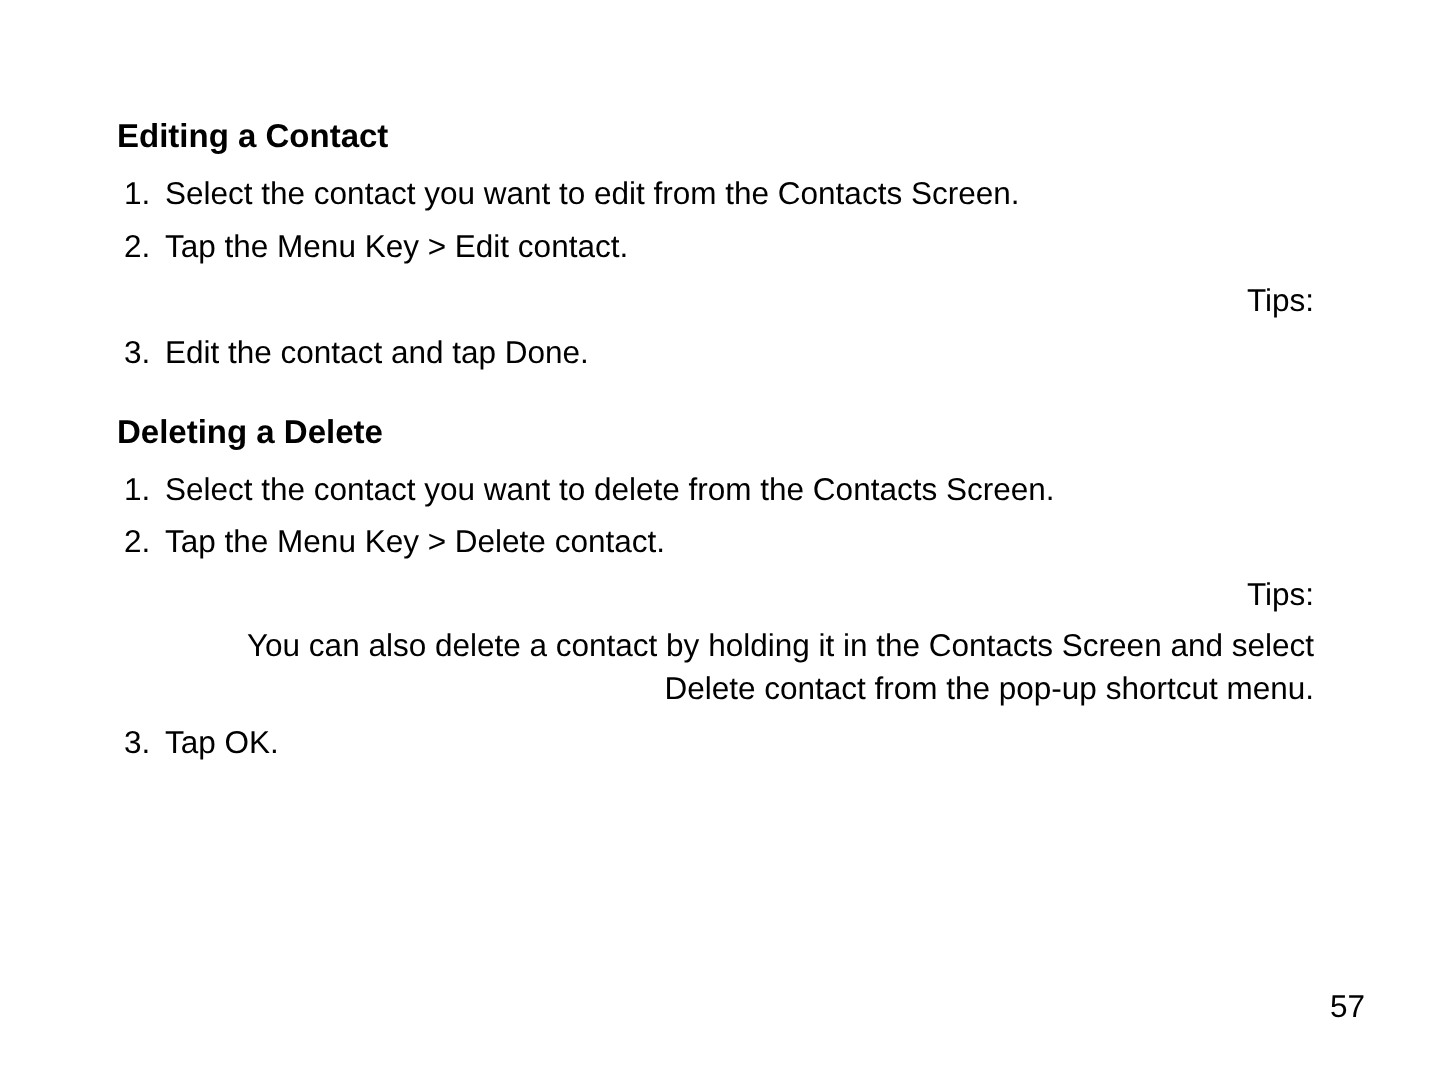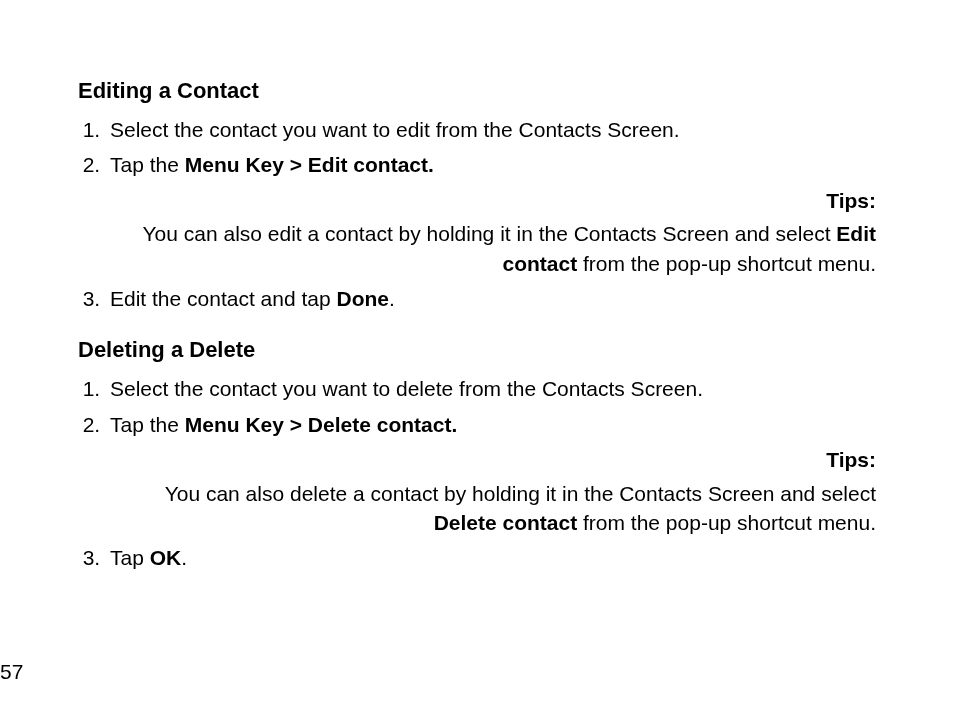--- a/index.html
+++ b/index.html
@@ -31,47 +31,44 @@
     padding-left: 4px;
   }
   .sub {
     margin-top: 6px;
     text-align: right;
   }
   .sub p {
     margin: 4px 0;
   }
   .bold {
-    font-weight: bold;
+    font-weight: normal;
   }
   .page-number {
     position: absolute;
     top: 660px;
     width: 910px;
-    text-align: left;
+    text-align: right;
     font-size: 21px;
   }
 </style>
 </head>
 <body>
 
 <div class="page">
 
   <h2>Editing a Contact</h2>
   <ol>
     <li>
       <span>Select the contact you want to edit from the Contacts Screen.</span>
     </li>
     <li>
       <span>Tap the </span><span class="bold">Menu Key &gt; Edit contact.</span>
       <div class="sub">
         <p><span class="bold">Tips:</span></p>
-        <p>
-          <span>You can also edit a contact by holding it in the Contacts Screen and select </span><span class="bold">Edit contact</span><span> from the pop-up shortcut menu.</span>
-        </p>
       </div>
     </li>
     <li>
       <span>Edit the contact and tap </span><span class="bold">Done</span><span>.</span>
     </li>
   </ol>
 
   <h2>Deleting a Delete</h2>
   <ol>
     <li>

